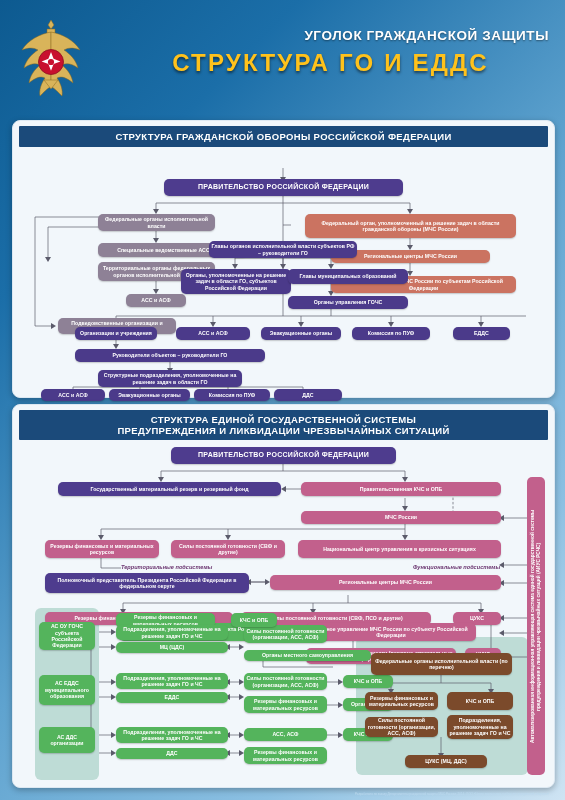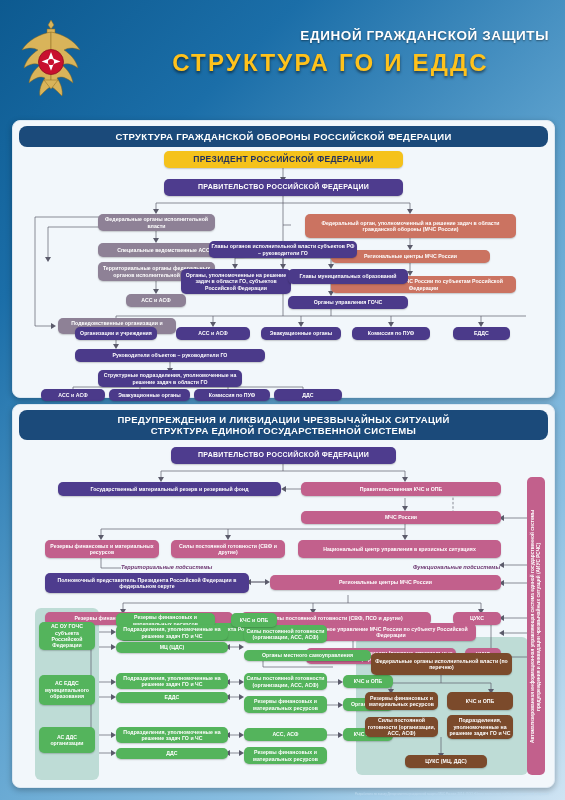--- a/index.html
+++ b/index.html
@@ -25,21 +25,21 @@
   }
   
   .panel{
     position:absolute;background:#f2f7fb;border-radius:8px;
     box-shadow:0 2px 6px rgba(0,0,0,.28);border:1px solid #dce8f2;
   }
   #panel-go{left:12px;top:120px;width:541px;height:276px;}
   #panel-rschs{left:12px;top:404px;width:541px;height:382px;}
   .panel-title{
     position:absolute;left:6px;right:6px;top:5px;
-    background:#1b4a7a;color:#fff;border-radius:8px;
+    background:#1b4a7a;color:#fff;border-radius:1px;
     font-size:9.5px;font-weight:bold;text-align:center;letter-spacing:.35px;
     padding:5px 4px;line-height:11px;
   }
   #panel-rschs .panel-title{padding:4px 4px;}
   
   .node{
     position:absolute;border-radius:5px;color:#fff;
     display:flex;align-items:center;justify-content:center;text-align:center;
     font-size:5.2px;font-weight:bold;line-height:6.4px;padding:1px 2px;
     box-sizing:border-box;letter-spacing:.05px;
@@ -93,21 +93,21 @@
         <path d="M33 14 C44 16 56 22 62 32 c-8-3-12-2-16 0 C52 36 58 42 60 50 c-7-5-12-5-16-3 6 5 10 11 11 18 -7-6-12-7-16-5 4 6 6 12 5 18 -6-6-9-9-11-9 v-55z"></path>
       </g>
       <circle cx="33" cy="44" r="12.5" fill="#C8102E" stroke="#8a1020" stroke-width="0.8"></circle>
       <g fill="#ffffff">
         <path d="M33 34 l2.6 6.8 6.8 2.6 -6.8 2.6 -2.6 6.8 -2.6-6.8 -6.8-2.6 6.8-2.6z"></path>
       </g>
       <circle cx="33" cy="44" r="3.1" fill="#C8102E"></circle>
       <path d="M26 62 h14 l-7 9z" fill="#D9B45A" stroke="#8a6a21" stroke-width="0.5"></path>
     </svg>
   </div>
-  <div class="kicker">ЕДИНОЙ ГРАЖДАНСКОЙ ЗАЩИТЫ</div>
+  <div class="kicker">УГОЛОК ГРАЖДАНСКОЙ ЗАЩИТЫ</div>
   <div class="maintitle">
     <div>СТРУКТУРА ГО И ЕДДС</div>
   </div>
 </div>
 
 <div class="panel" id="panel-go">
   <div class="panel-title">СТРУКТУРА ГРАЖДАНСКОЙ ОБОРОНЫ РОССИЙСКОЙ ФЕДЕРАЦИИ</div>
 
   <svg class="links" width="541" height="276">
 
@@ -178,21 +178,20 @@
 
     <line x1="157" y1="266" x2="157" y2="257"></line>
     <line x1="60" y1="266" x2="290" y2="266"></line>
     <line x1="60" y1="266" x2="60" y2="268"></line>
     <line x1="127" y1="266" x2="127" y2="268"></line>
     <line x1="215" y1="266" x2="215" y2="268"></line>
     <line x1="290" y1="266" x2="290" y2="268"></line>
     <line x1="157" y1="257" x2="157" y2="266"></line>
   </svg>
 
-  <div class="node c-gold" style="left:151px;top:30px;width:239px;height:17px;">ПРЕЗИДЕНТ РОССИЙСКОЙ ФЕДЕРАЦИИ</div>
   <div class="node c-purple t-gov" style="left:151px;top:58px;width:239px;height:17px;">ПРАВИТЕЛЬСТВО РОССИЙСКОЙ ФЕДЕРАЦИИ</div>
 
   <div class="node c-gray" style="left:85px;top:93px;width:117px;height:17px;">Федеральные органы исполнительной власти</div>
   <div class="node c-gray" style="left:85px;top:122px;width:149px;height:14px;">Специальные ведомственные АСС и АСФ</div>
   <div class="node c-gray" style="left:85px;top:141px;width:117px;height:19px;">Территориальные органы федеральных органов исполнительной власти</div>
   <div class="node c-gray" style="left:113px;top:173px;width:60px;height:13px;">АСС и АСФ</div>
   <div class="node c-gray" style="left:45px;top:197px;width:118px;height:16px;">Подведомственные организации и учреждения</div>
 
   <div class="node c-salmon" style="left:292px;top:93px;width:211px;height:24px;">Федеральный орган, уполномоченный на решение задач в области гражданской обороны (МЧС России)</div>
   <div class="node c-salmon" style="left:318px;top:129px;width:159px;height:13px;">Региональные центры МЧС России</div>
@@ -213,22 +212,22 @@
   <div class="node c-purple2" style="left:85px;top:249px;width:144px;height:17px;">Структурные подразделения, уполномоченные на решение задач  в области ГО</div>
 
   <div class="node c-purple2" style="left:28px;top:268px;width:64px;height:12px;">АСС и АСФ</div>
   <div class="node c-purple2" style="left:96px;top:268px;width:81px;height:12px;">Эвакуационные органы</div>
   <div class="node c-purple2" style="left:181px;top:268px;width:76px;height:12px;">Комиссия по ПУФ</div>
   <div class="node c-purple2" style="left:261px;top:268px;width:68px;height:12px;">ДДС</div>
 </div>
 
 <div class="panel" id="panel-rschs">
   <div class="panel-title">
+    <div>СТРУКТУРА ЕДИНОЙ ГОСУДАРСТВЕННОЙ СИСТЕМЫ</div>
     <div>ПРЕДУПРЕЖДЕНИЯ И ЛИКВИДАЦИИ ЧРЕЗВЫЧАЙНЫХ СИТУАЦИЙ</div>
-    <div>СТРУКТУРА ЕДИНОЙ ГОСУДАРСТВЕННОЙ СИСТЕМЫ</div>
   </div>
 
   <div class="group-box" style="left:22px;top:203px;width:64px;height:172px;"></div>
   <div class="group-box2" style="left:343px;top:232px;width:172px;height:138px;"></div>
 
   <svg class="links" width="541" height="382">
 
     <line x1="270" y1="59" x2="270" y2="66"></line>
     <line x1="148" y1="66" x2="392" y2="66"></line>
     <line x1="148" y1="66" x2="148" y2="72"></line>

